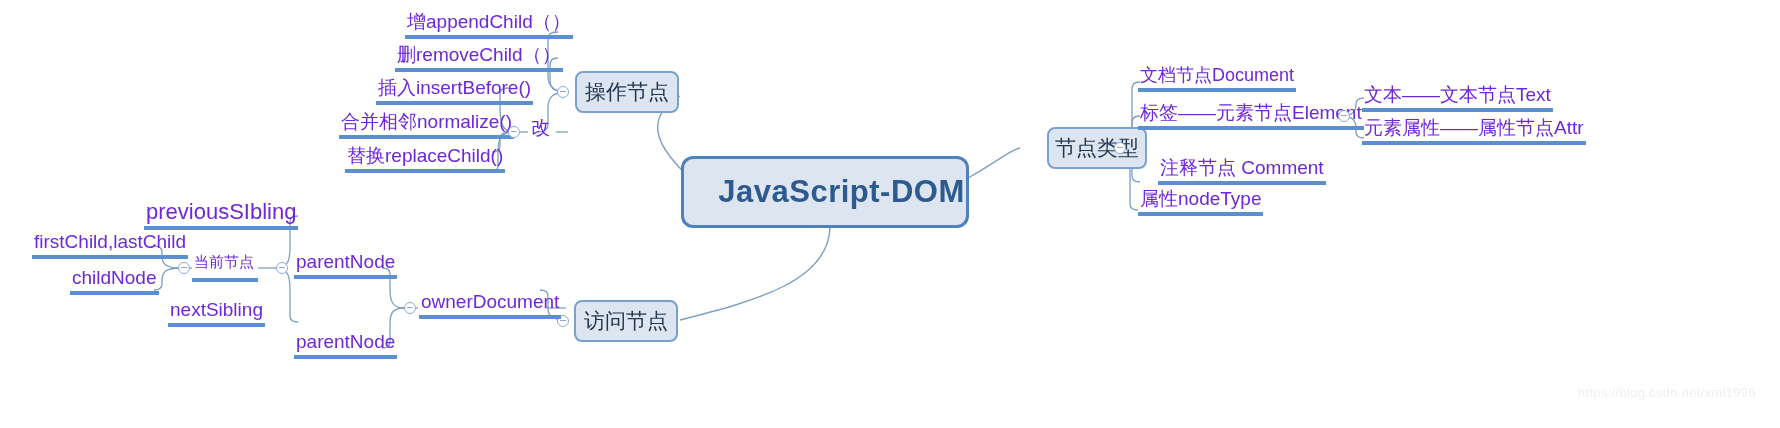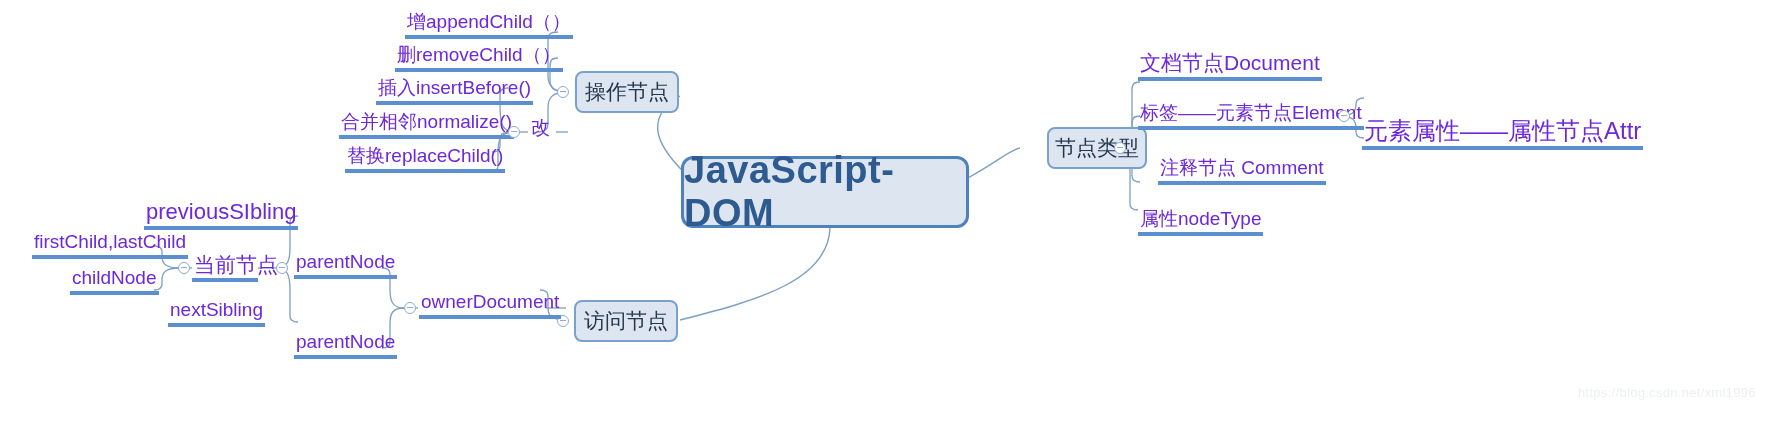--- a/index.html
+++ b/index.html
@@ -106,21 +106,21 @@
       <path d="M276,268 C288,268 290,276 290,290 L290,316 C290,320 292,322 298,322"></path>
       <line x1="276" y1="268" x2="286" y2="268"></line>
 
       <path d="M180,268 C166,268 162,264 162,256 L162,252 C162,248 160,246 154,246"></path>
       <path d="M180,268 C166,268 162,272 162,280 L162,284 C162,288 160,290 154,290"></path>
       <line x1="180" y1="268" x2="192" y2="268"></line>
       <line x1="258" y1="268" x2="276" y2="268"></line>
     </g>
   </svg>
 
-  <div class="node root-node" style="left:681px;top:156px;width:288px;height:72px;font-size:38px;">
+  <div class="node root-node" style="left:681px;top:156px;width:288px;height:72px;font-size:31px;padding-left:33px;">
     <span>JavaScript-DOM</span>
   </div>
 
   <div class="node branch-node" style="left:575px;top:71px;width:104px;height:42px;font-size:21px;">
     <span>操作节点</span>
   </div>
   <div class="toggle" style="left:557px;top:86px;"></div>
 
   <div class="leaf ul" style="left:405px;top:12px;font-size:19px;">增appendChild（）</div>
   <div class="leaf ul" style="left:375px;top:45px;font-size:19px;margin-left:20px;">删removeChild（）</div>
@@ -129,40 +129,41 @@
   <div class="leaf ul" style="left:345px;top:146px;font-size:19px;">替换replaceChild()</div>
 
   <div class="toggle" style="left:508px;top:126px;"></div>
   <div class="leaf plain" style="left:529px;top:118px;font-size:19px;">改</div>
 
   <div class="node branch-node" style="left:1012px;top:127px;width:100px;height:42px;font-size:21px;margin-left:35px;">
     <span>节点类型</span>
   </div>
   <div class="toggle" style="left:1114px;top:142px;"></div>
 
-  <div class="leaf ul" style="left:1138px;top:52px;font-size:21px;">文档节点Document</div>
+  <div class="leaf ul" style="left:1138px;top:66px;font-size:18px;">文档节点Document</div>
   <div class="leaf ul" style="left:1138px;top:103px;font-size:19px;">标签——元素节点Element</div>
   <div class="leaf ul" style="left:1138px;top:158px;font-size:19px;margin-left:20px;">注释节点 Comment</div>
-  <div class="leaf ul" style="left:1138px;top:189px;font-size:19px;margin-top:20px;">属性nodeType</div>
+  <div class="leaf ul" style="left:1138px;top:189px;font-size:19px;">属性nodeType</div>
 
   <div class="toggle" style="left:1338px;top:110px;"></div>
-  <div class="leaf ul" style="left:1362px;top:118px;font-size:24px;">元素属性——属性节点Attr</div>
+  <div class="leaf ul" style="left:1362px;top:85px;font-size:19px;">文本——文本节点Text</div>
+  <div class="leaf ul" style="left:1362px;top:118px;font-size:19px;">元素属性——属性节点Attr</div>
 
   <div class="node branch-node" style="left:574px;top:300px;width:104px;height:42px;font-size:21px;">
     <span>访问节点</span>
   </div>
   <div class="toggle" style="left:557px;top:315px;"></div>
 
   <div class="leaf ul" style="left:419px;top:292px;font-size:19px;">ownerDocument</div>
   <div class="toggle" style="left:404px;top:302px;"></div>
 
   <div class="leaf ul" style="left:294px;top:252px;font-size:19px;">parentNode</div>
   <div class="leaf ul" style="left:294px;top:332px;font-size:19px;">parentNode</div>
 
-  <div class="leaf plain" style="left:192px;top:254px;font-size:21px;">当前节点</div>
+  <div class="leaf plain" style="left:192px;top:254px;font-size:15px;">当前节点</div>
   <div class="toggle" style="left:178px;top:262px;"></div>
   <div class="toggle" style="left:276px;top:262px;"></div>
   <div style="position:absolute;left:192px;top:278px;width:66px;height:4px;background:#5b8fd0;"></div>
 
   <div class="leaf ul" style="left:144px;top:200px;font-size:22px;">previousSIbling</div>
   <div class="leaf ul" style="left:32px;top:232px;font-size:19px;">firstChild,lastChild</div>
   <div class="leaf ul" style="left:70px;top:268px;font-size:19px;">childNode</div>
   <div class="leaf ul" style="left:168px;top:300px;font-size:19px;">nextSibling</div>
 
   <div class="watermark" style="left:1578px;top:385px;">https://blog.csdn.net/xml1996</div>

